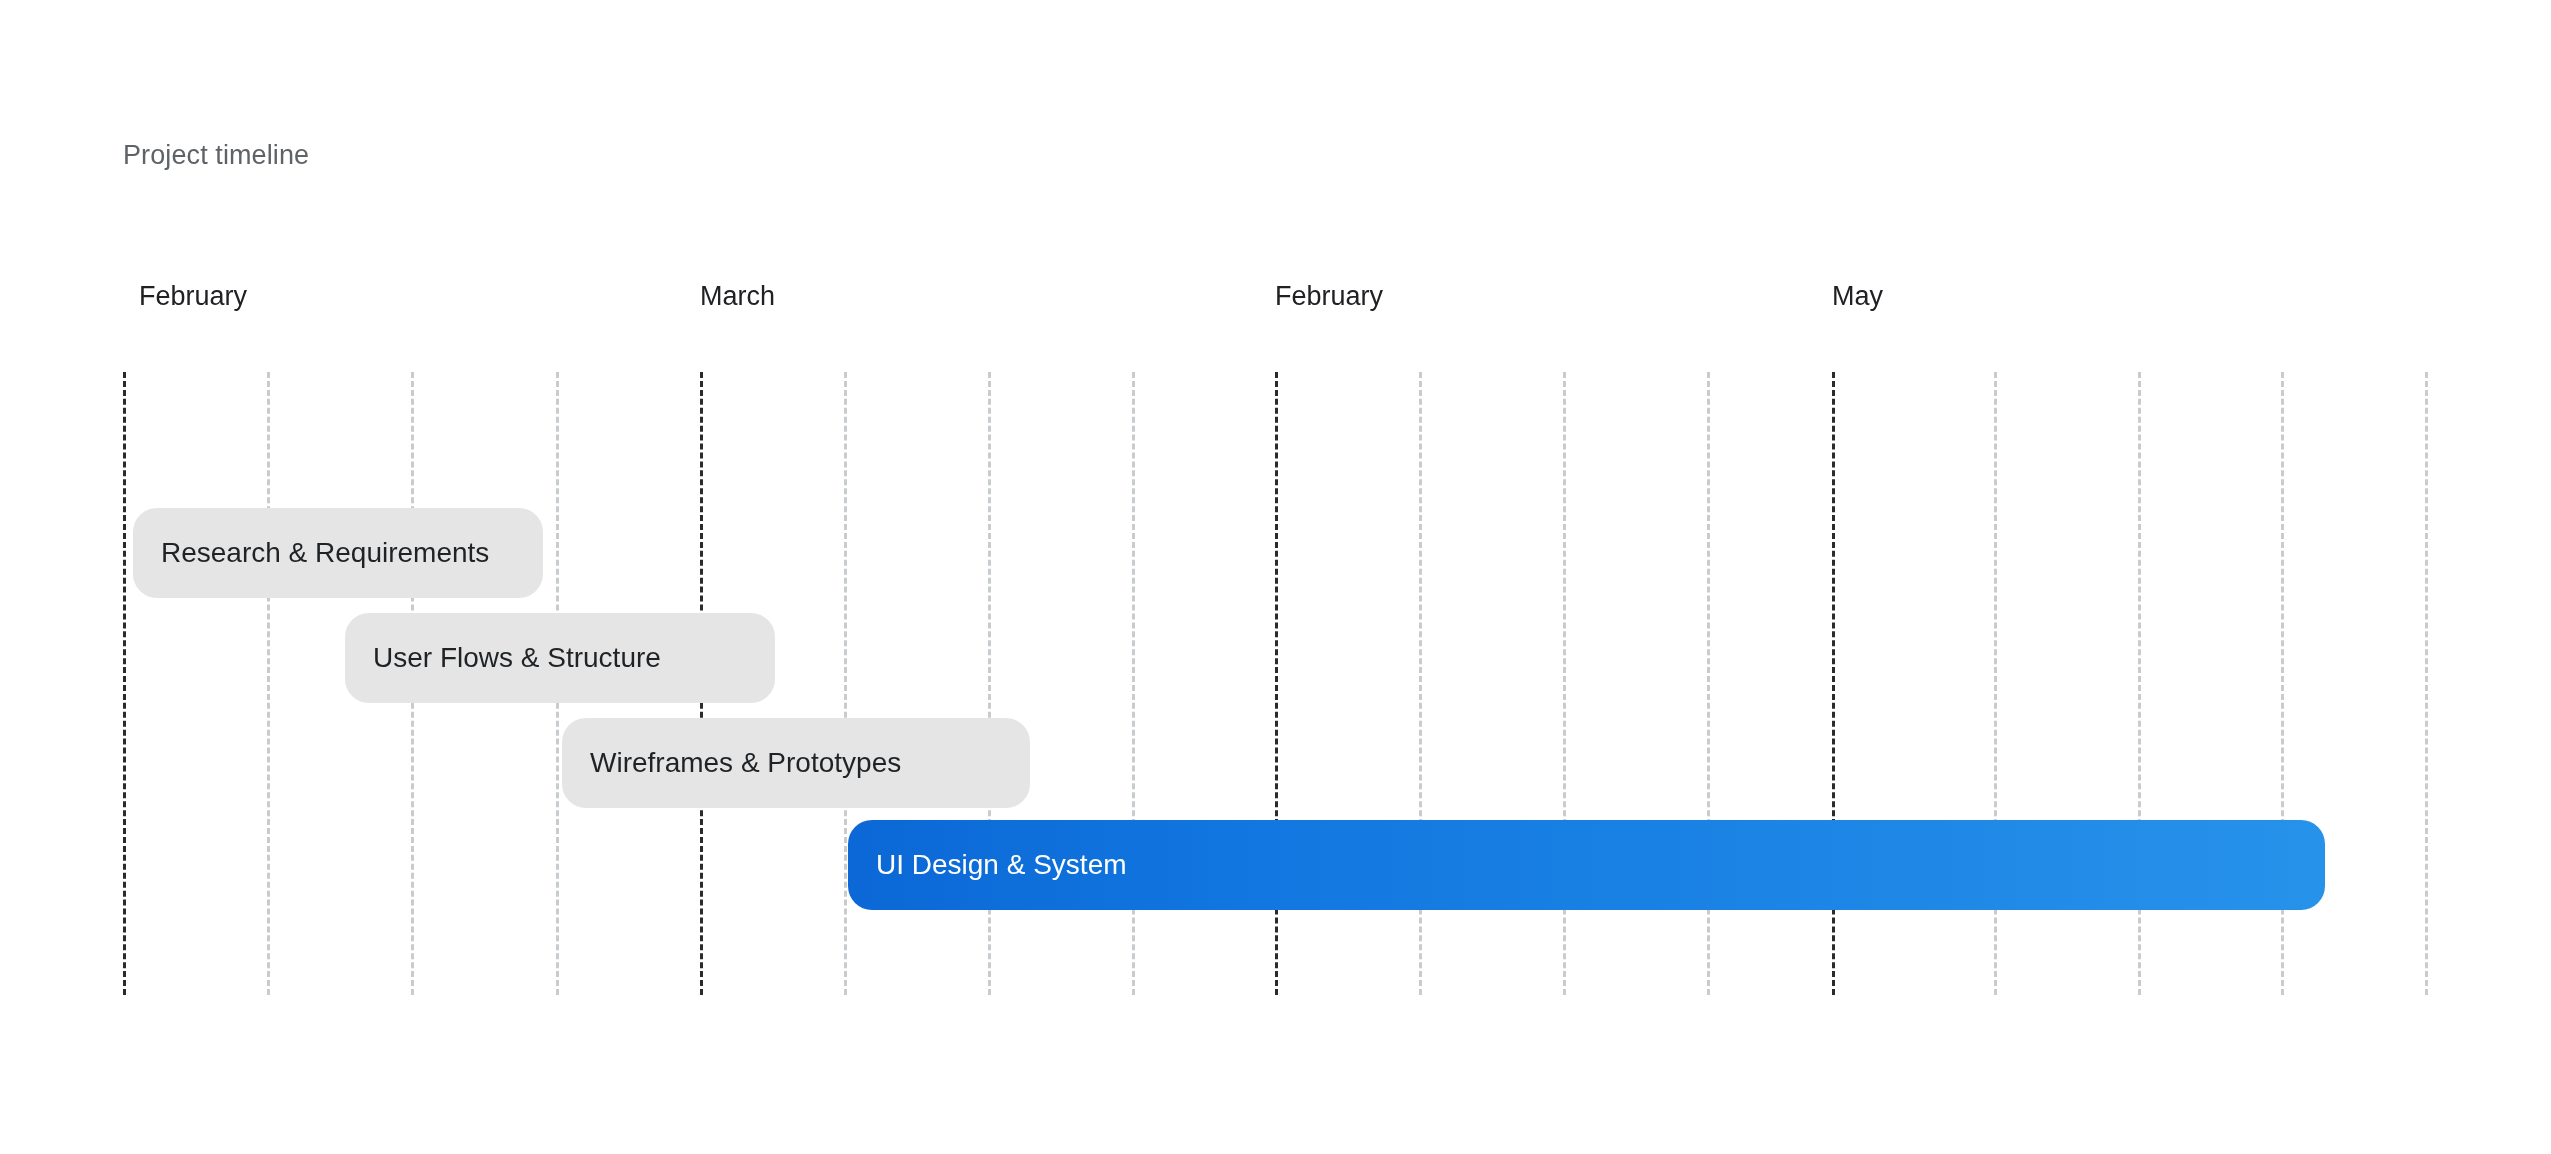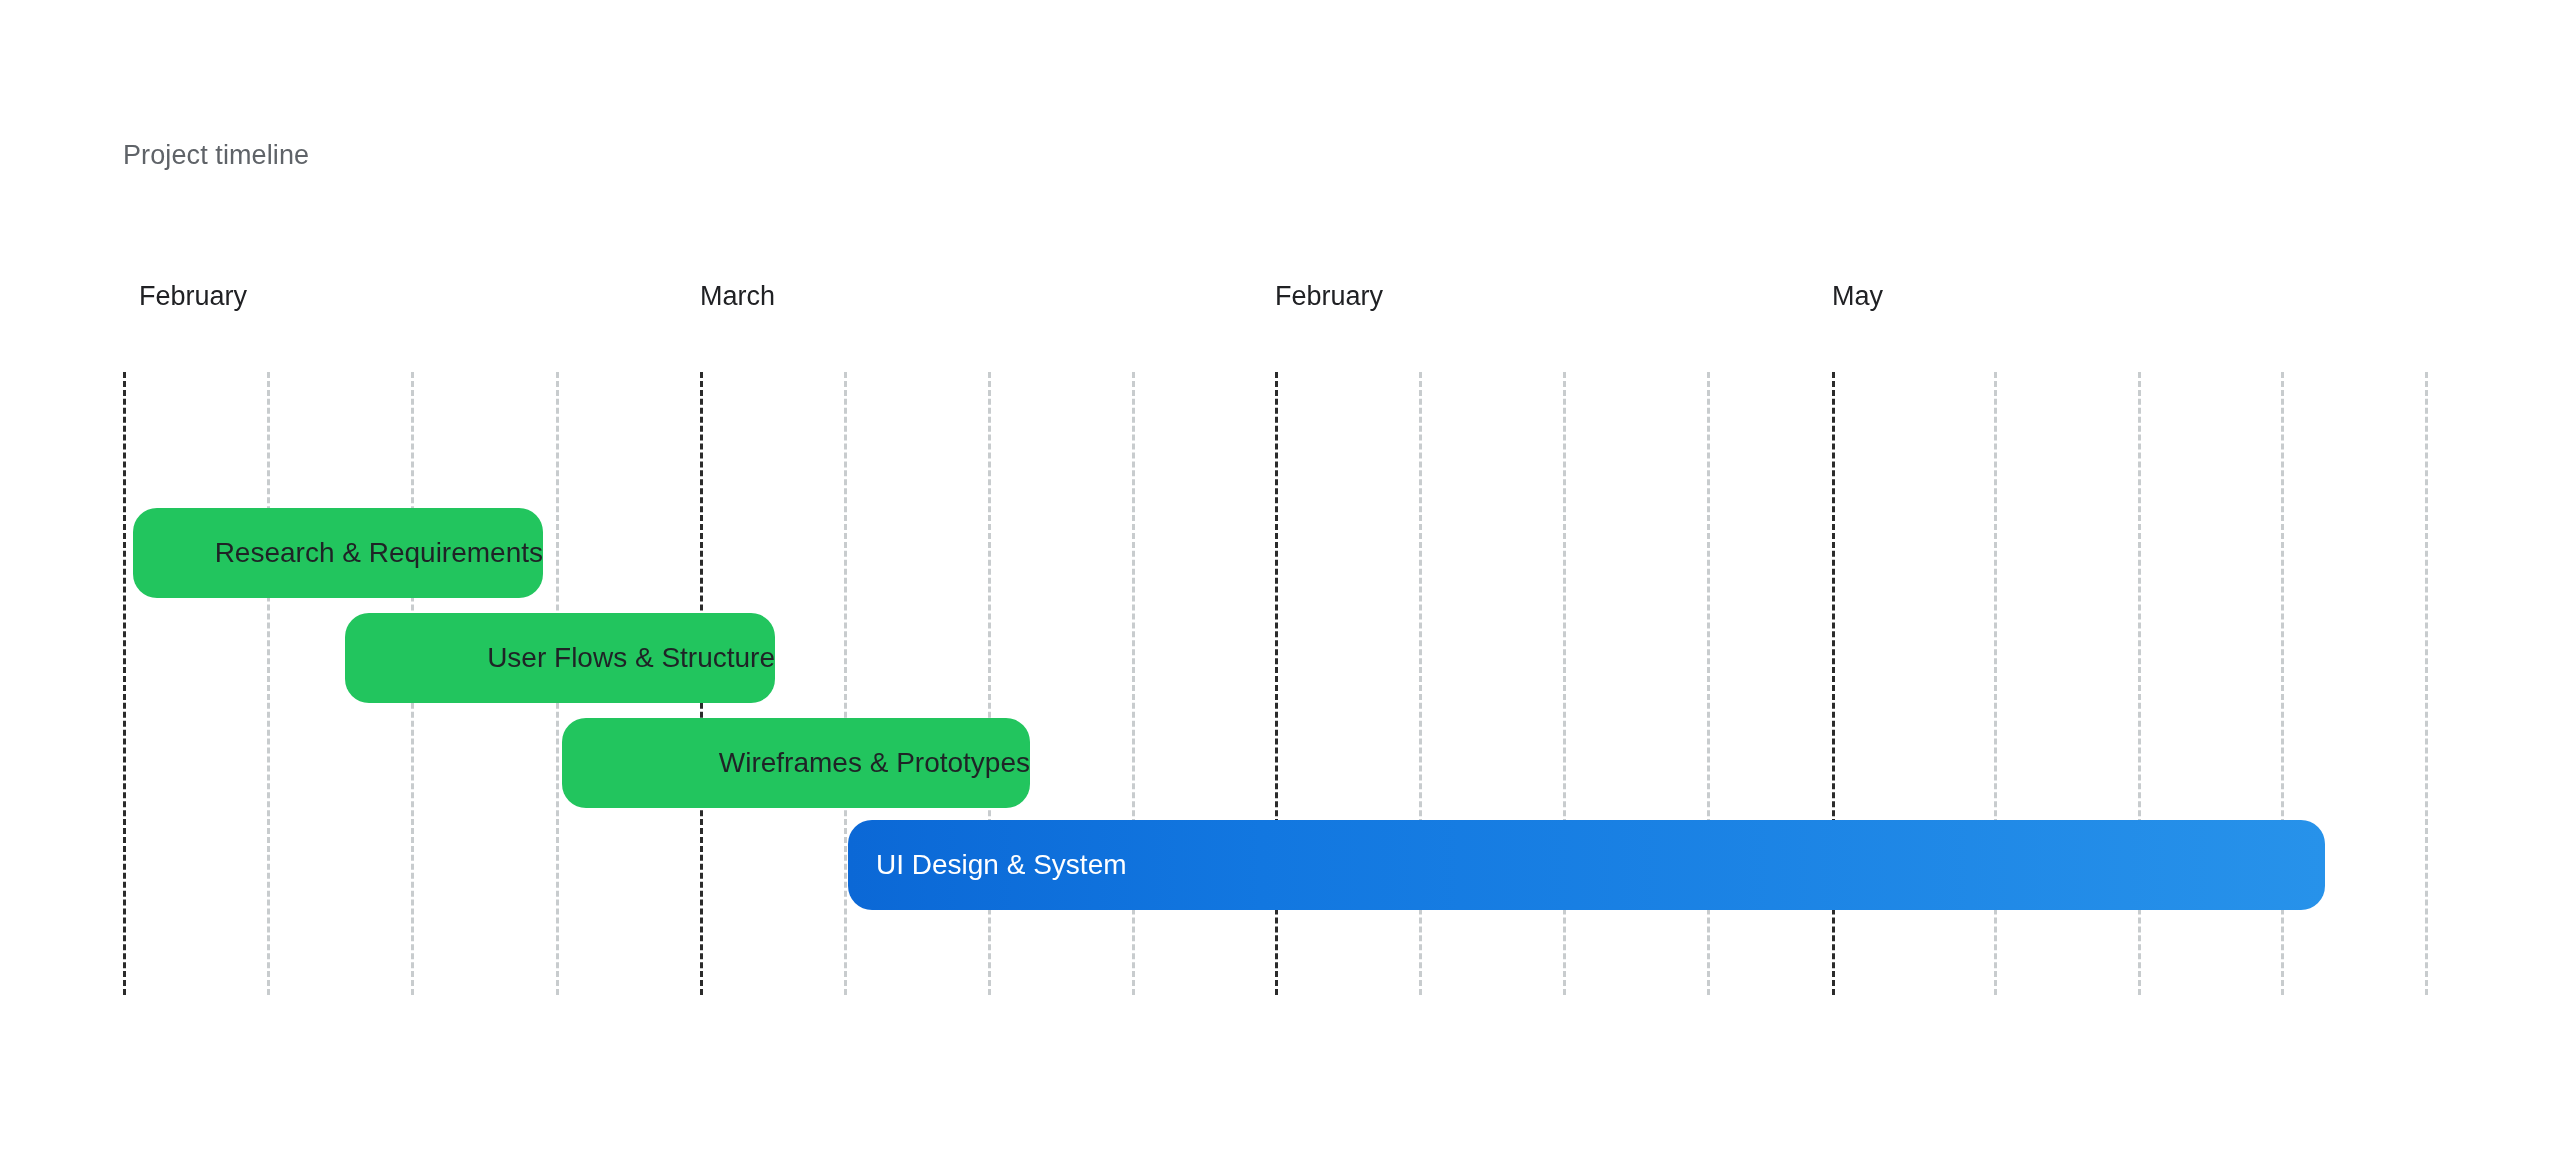--- a/index.html
+++ b/index.html
@@ -66,22 +66,21 @@
     height: 90px;
     border-radius: 24px;
     display: flex;
     align-items: center;
     box-sizing: border-box;
     padding-left: 28px;
     white-space: nowrap;
     overflow: hidden;
   }
   .task-bar.neutral {
-    background: #22c55e;
-    justify-content: flex-end;
+    background: #e5e5e5;
   }
   .task-bar.accent {
     background: linear-gradient(90deg, #0b68d6 0%, #1277e0 28%, #2792ea 100%);
   }
   .task-bar-label {
     font-size: 28px;
     line-height: 1;
   }
   .task-bar.neutral .task-bar-label {
     color: #1f2326;

